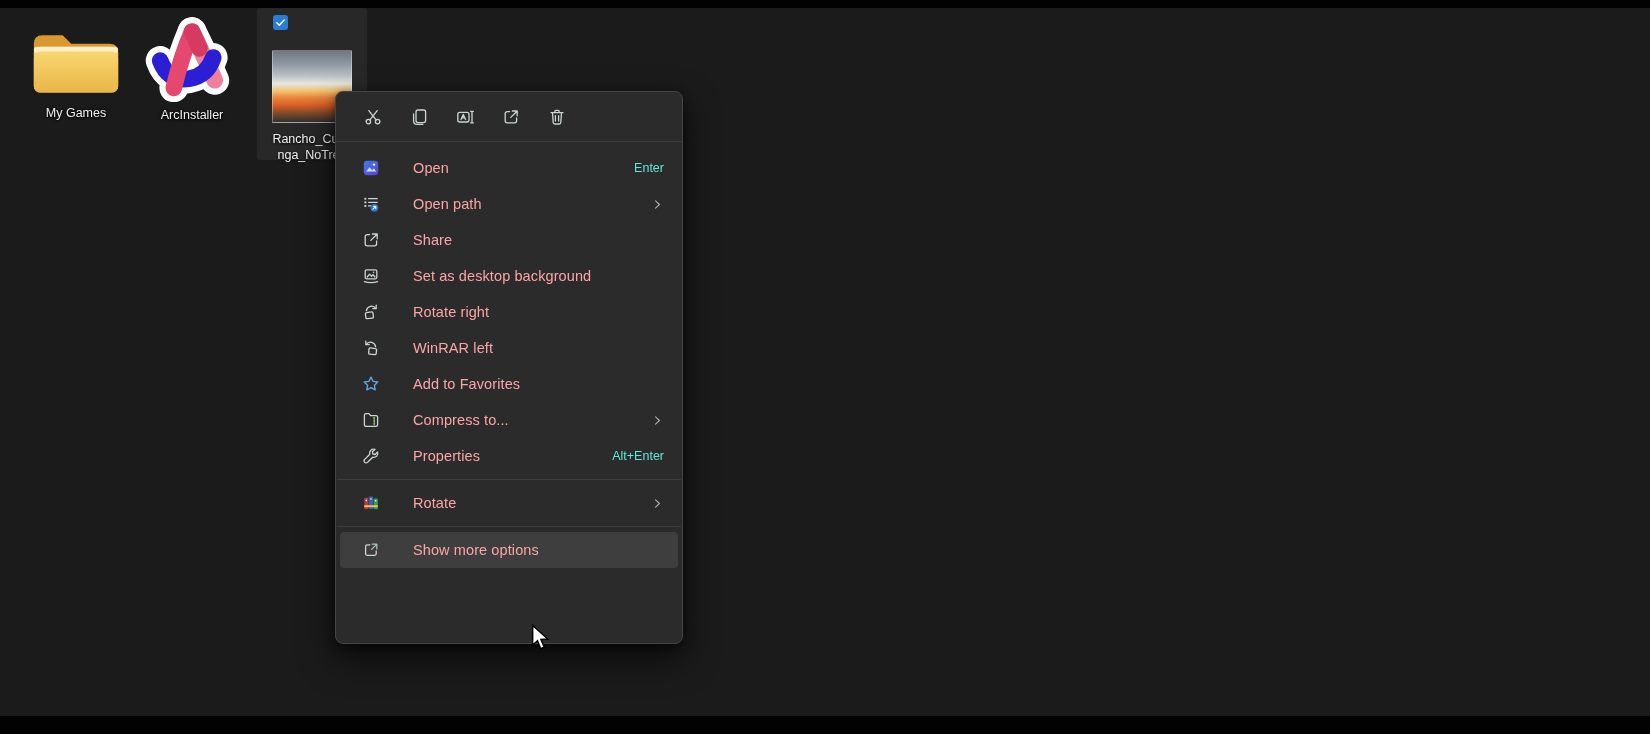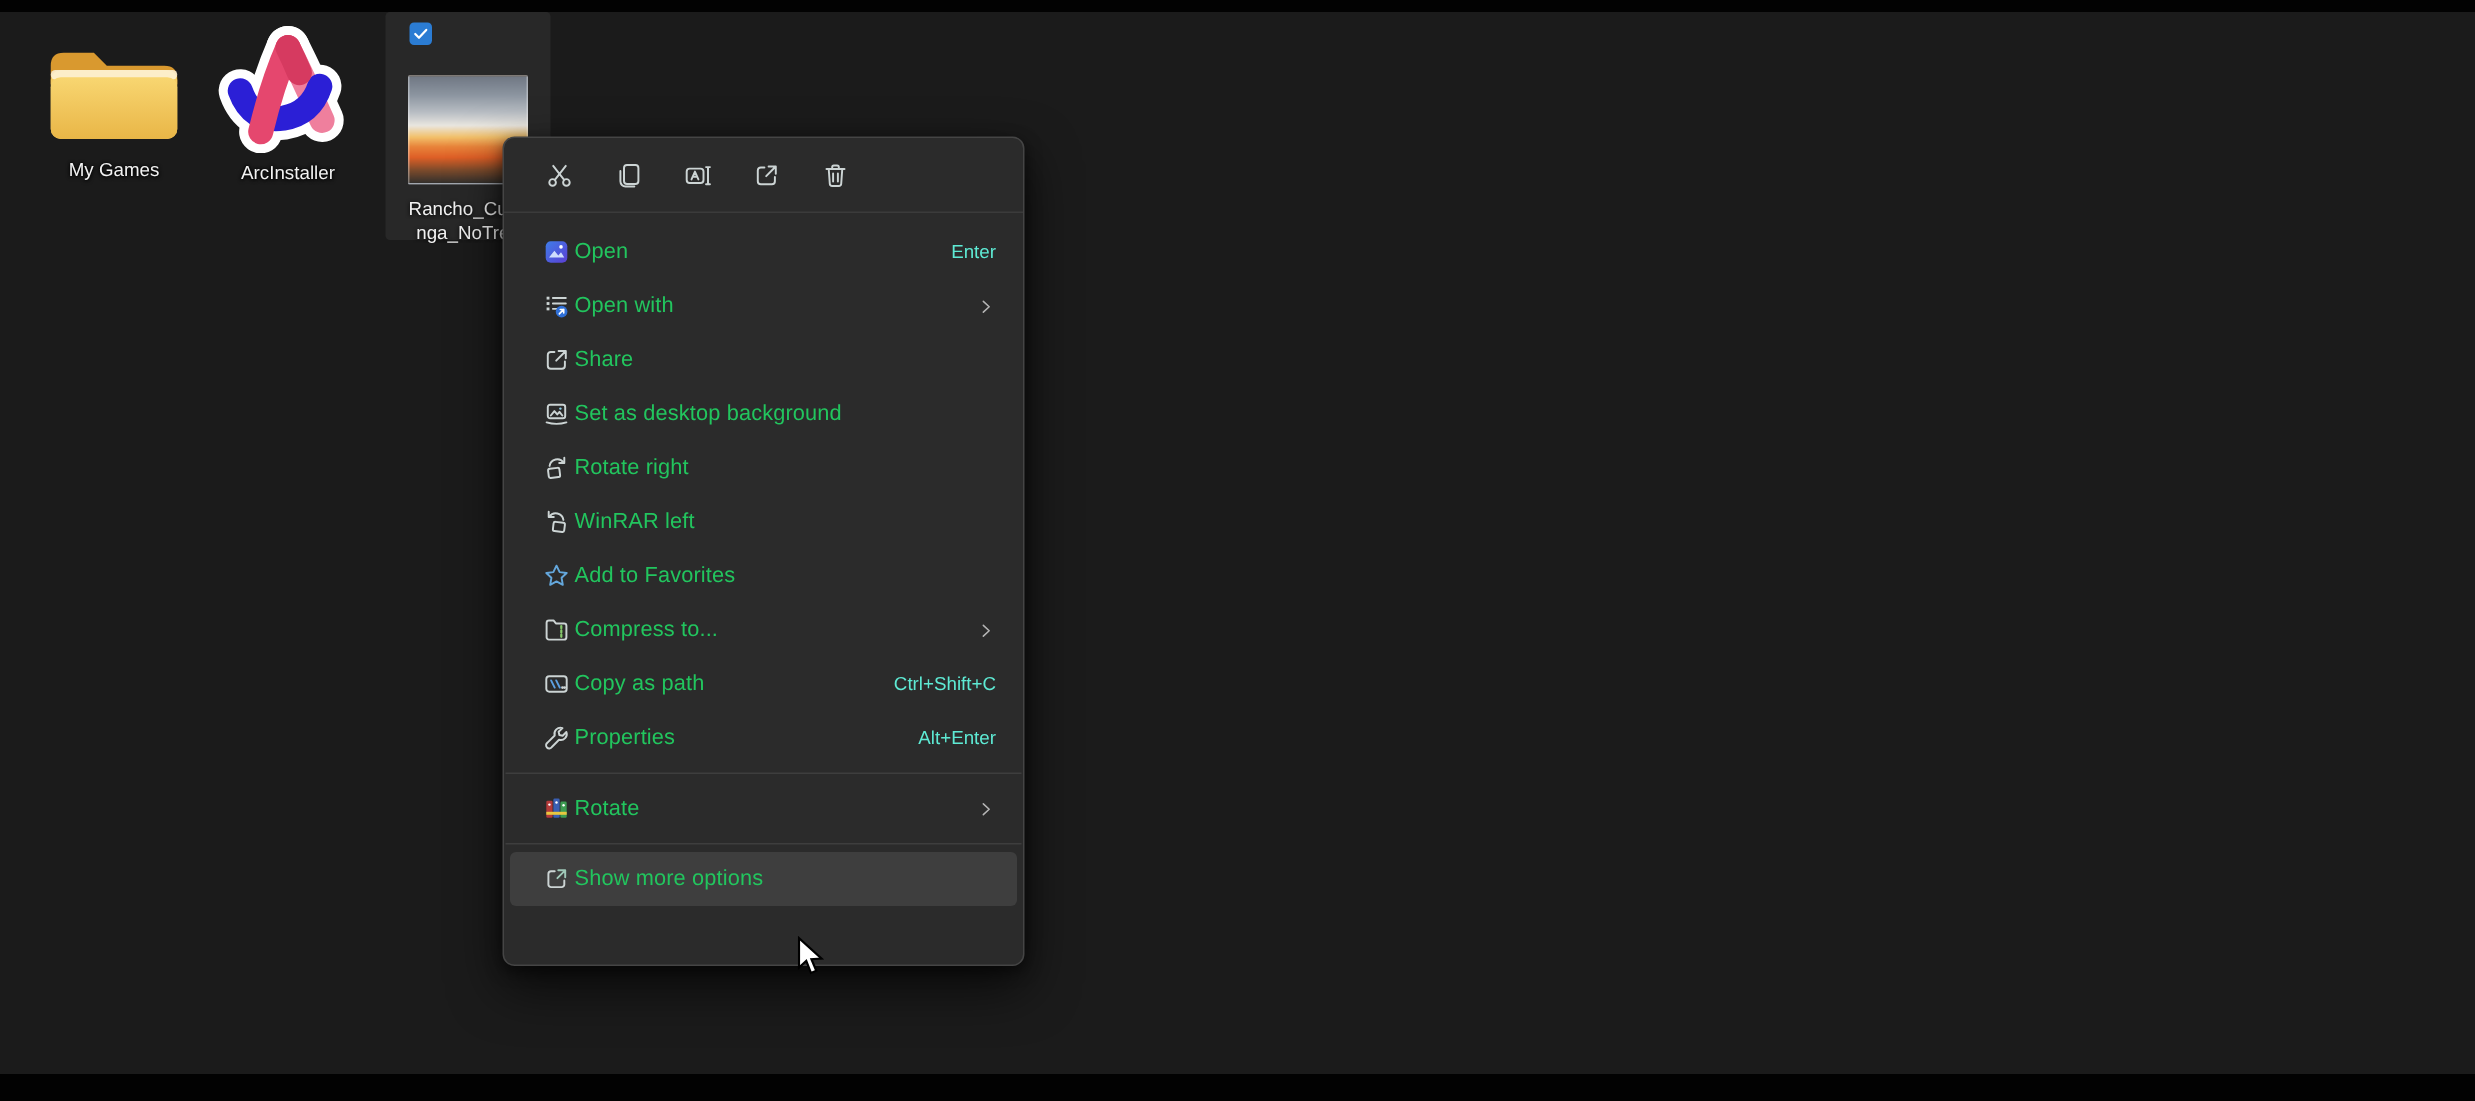--- a/index.html
+++ b/index.html
@@ -35,21 +35,21 @@
                   background:#2b2b2b; border:1px solid #454545; border-radius:8px;
                   box-shadow:0 14px 34px rgba(0,0,0,0.65), 0 3px 10px rgba(0,0,0,0.5); }
   #cm-toolbar { display:flex; align-items:center; height:50px; padding-left:22px; gap:16px;
                 border-bottom:1px solid rgba(255,255,255,0.08); }
   .tb-btn { width:30px; height:30px; border-radius:4px; display:flex; align-items:center; justify-content:center; }
   #menu-items { padding:8px 0 3px 0; }
   .menu-row { height:36px; margin:0 4px; border-radius:4px; display:flex; align-items:center;
               padding-left:21px; padding-right:14px; }
   .menu-row.hover { background:#3e3e3e; }
   .mi-icon { width:20px; height:20px; flex:0 0 20px; display:flex; align-items:center; justify-content:center; }
-  .mi-label { margin-left:2px; font-size:14.5px; color:#22c55e; letter-spacing:.1px; flex:1 1 auto; white-space:nowrap; }
+  .mi-label { margin-left:32px; font-size:14.5px; color:#fca5a5; letter-spacing:.1px; flex:1 1 auto; white-space:nowrap; }
   .mi-shortcut { font-size:12.5px; color:#5eead4; white-space:nowrap; }
   .mi-chevron { width:14px; height:14px; display:flex; align-items:center; justify-content:center; margin-left:8px; }
   .menu-sep { height:1px; background:rgba(255,255,255,0.09); margin:5px 1px; }
 
   
   #cursor { position:absolute; left:531px; top:616px; z-index:20; }
 
   svg { display:block; }
 </style>
 </head>
@@ -174,21 +174,21 @@
     <span class="mi-icon">
               <svg width="20" height="20" viewBox="0 0 20 20" fill="none" stroke="#ccd4d4" stroke-width="1.3" stroke-linecap="round" stroke-linejoin="round">
                 <rect x="3.4" y="3.8" width="1.9" height="1.9" fill="#ccd4d4" stroke="none"></rect>
                 <rect x="3.4" y="7.4" width="1.9" height="1.9" fill="#ccd4d4" stroke="none"></rect>
                 <rect x="3.4" y="11" width="1.9" height="1.9" fill="#ccd4d4" stroke="none"></rect>
                 <path d="M7.6 4.7 h8.6 M7.6 8.3 h8.6 M7.6 11.9 h2.6"></path>
                 <circle cx="13.4" cy="13.8" r="3.9" fill="#2f6fd6" stroke="none"></circle>
                 <path d="M11.9 15.2 l2.9-2.9 m0 2.3 v-2.3 h-2.3" stroke="#fff" stroke-width="1.1"></path>
               </svg>
             </span>
-    <span class="mi-label">Open with</span>
+    <span class="mi-label">Open path</span>
     <span class="mi-shortcut"></span>
     <span class="mi-chevron">
               <svg width="13" height="13" viewBox="0 0 20 20" fill="none" stroke="#b5b5b5" stroke-width="1.6" stroke-linecap="round" stroke-linejoin="round">
                 <path d="M7 4.5 l6 5.5 -6 5.5"></path>
               </svg>
             </span>
   </div>
           <div class="menu-row">
     <span class="mi-icon">
               <svg width="20" height="20" viewBox="0 0 20 20" fill="none" stroke="#ccd4d4" stroke-width="1.3" stroke-linecap="round" stroke-linejoin="round">
@@ -254,32 +254,20 @@
                 <path d="M13.2 7.4 v1.5 M13.2 10.2 v1.5 M13.2 13 v1.5" stroke="#86c96b" stroke-width="1.5"></path>
               </svg>
             </span>
     <span class="mi-label">Compress to...</span>
     <span class="mi-shortcut"></span>
     <span class="mi-chevron">
               <svg width="13" height="13" viewBox="0 0 20 20" fill="none" stroke="#b5b5b5" stroke-width="1.6" stroke-linecap="round" stroke-linejoin="round">
                 <path d="M7 4.5 l6 5.5 -6 5.5"></path>
               </svg>
             </span>
-  </div>
-          <div class="menu-row">
-    <span class="mi-icon">
-              <svg width="20" height="20" viewBox="0 0 20 20" fill="none" stroke="#ccd4d4" stroke-width="1.3" stroke-linecap="round" stroke-linejoin="round">
-                <rect x="3.2" y="4.8" width="13.6" height="10.4" rx="2"></rect>
-                <path d="M6.4 7.6 l2.4 4.8 M9.8 7.6 l2.4 4.8" stroke="#5c9fe0"></path>
-                <path d="M13.9 12.4 h.1 M15.4 12.4 h.1" stroke-width="1.7"></path>
-              </svg>
-            </span>
-    <span class="mi-label">Copy as path</span>
-    <span class="mi-shortcut">Ctrl+Shift+C</span>
-
   </div>
           <div class="menu-row">
     <span class="mi-icon">
               <svg width="20" height="20" viewBox="0 0 20 20" fill="none" stroke="#ccd4d4" stroke-width="1.3" stroke-linecap="round" stroke-linejoin="round">
                 <path d="M14 3.4 a4 4 0 0 0 -5.2 4.9 L4 13.1 a2.1 2.1 0 1 0 2.9 2.9 l4.8 -4.8 a4 4 0 0 0 4.9 -5.2 l-2.5 2.5 -2.2 -.5 -.5 -2.2 z"></path>
               </svg>
             </span>
     <span class="mi-label">Properties</span>
     <span class="mi-shortcut">Alt+Enter</span>
 

